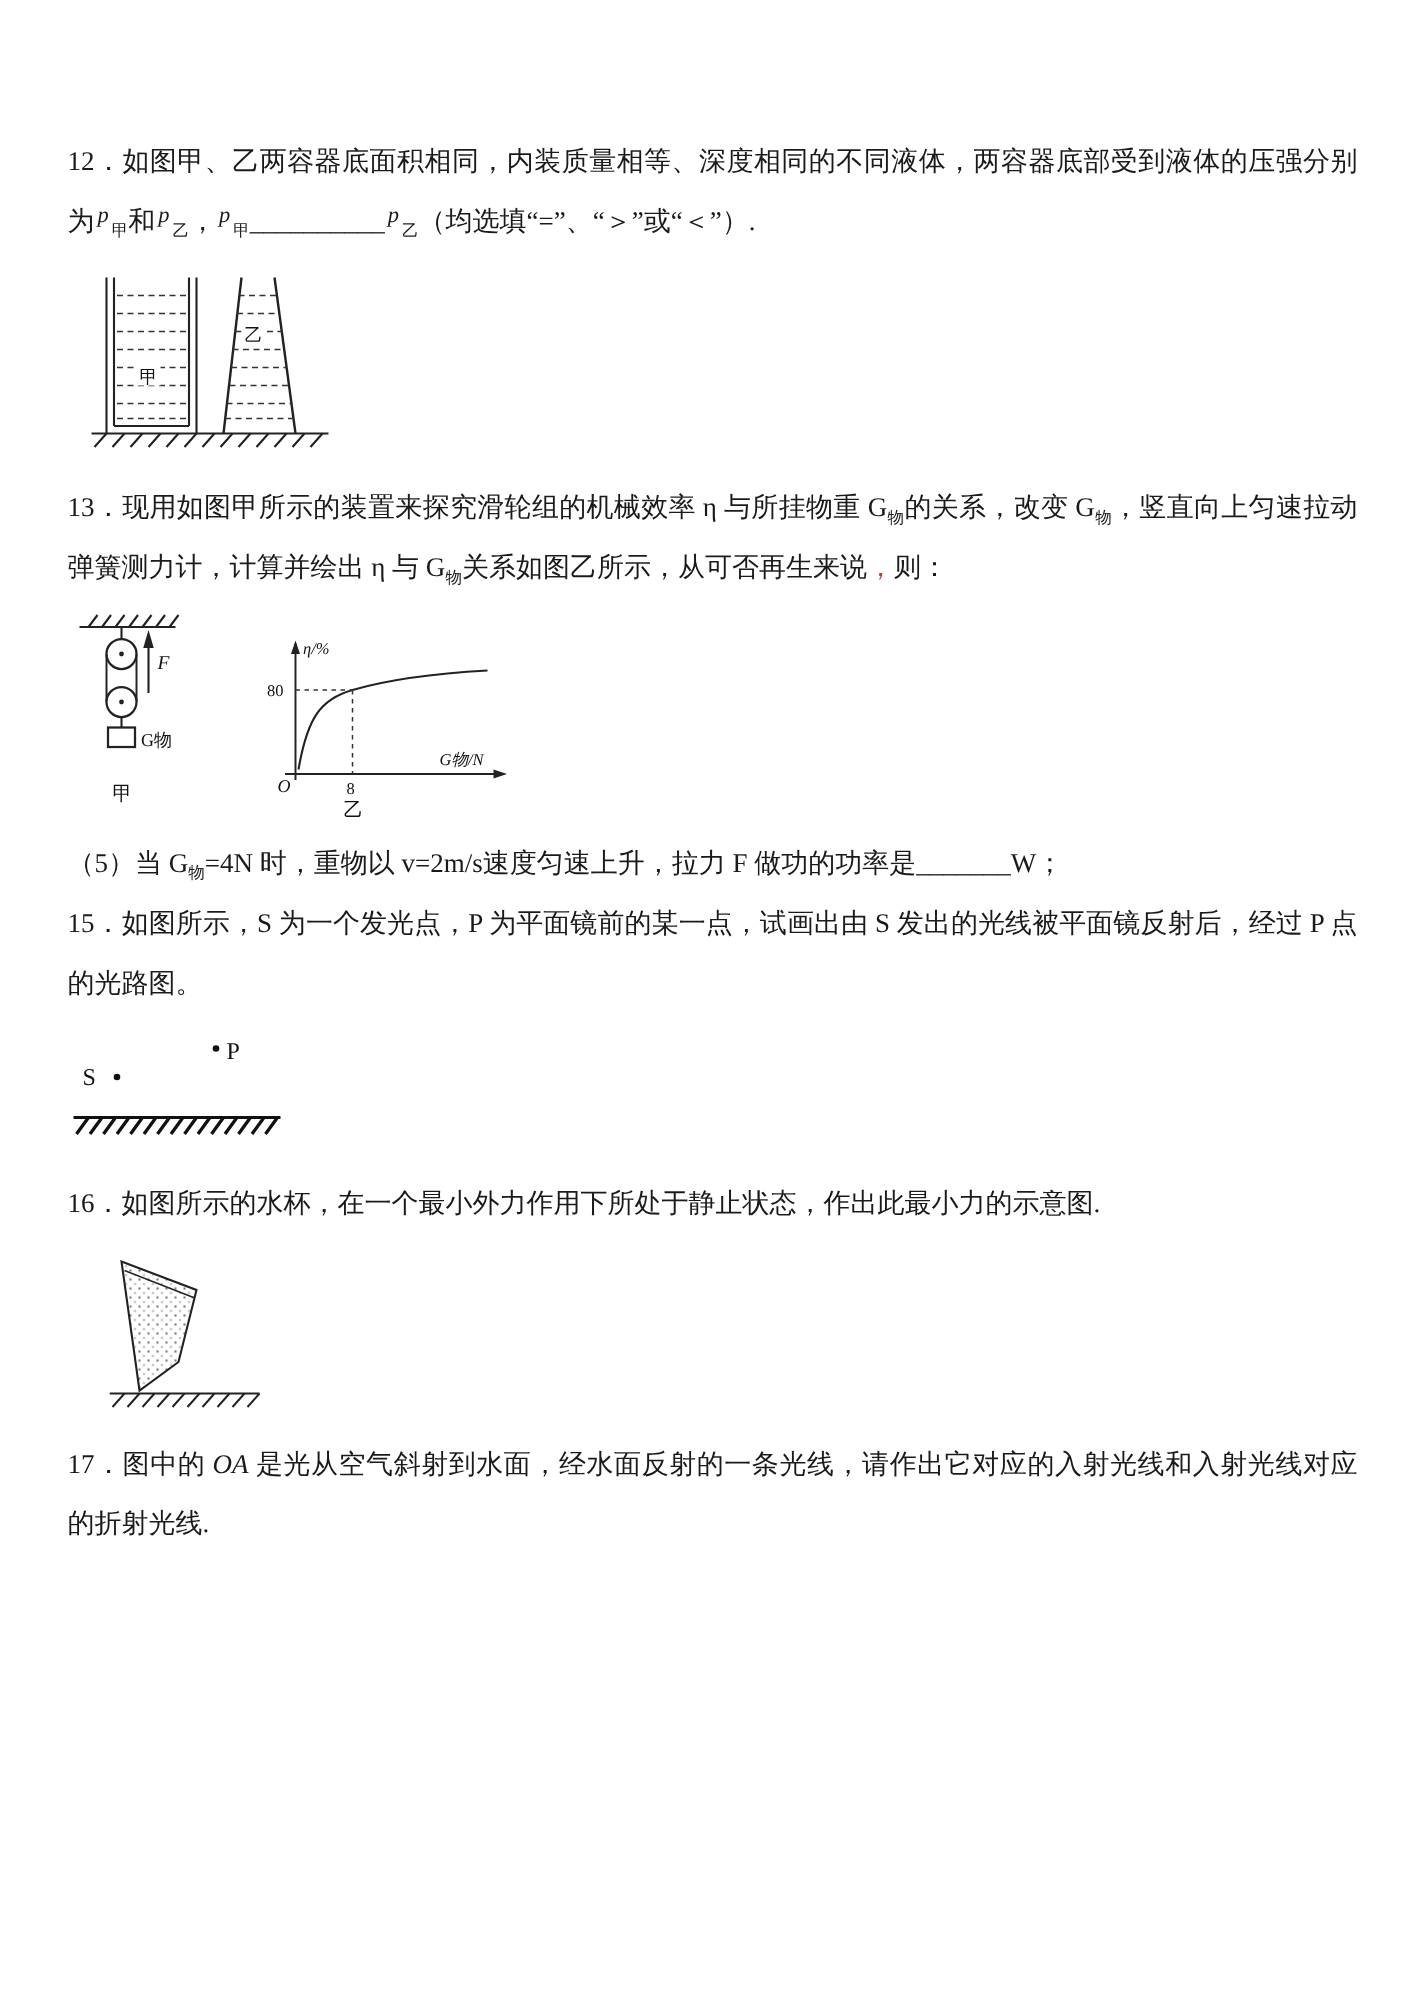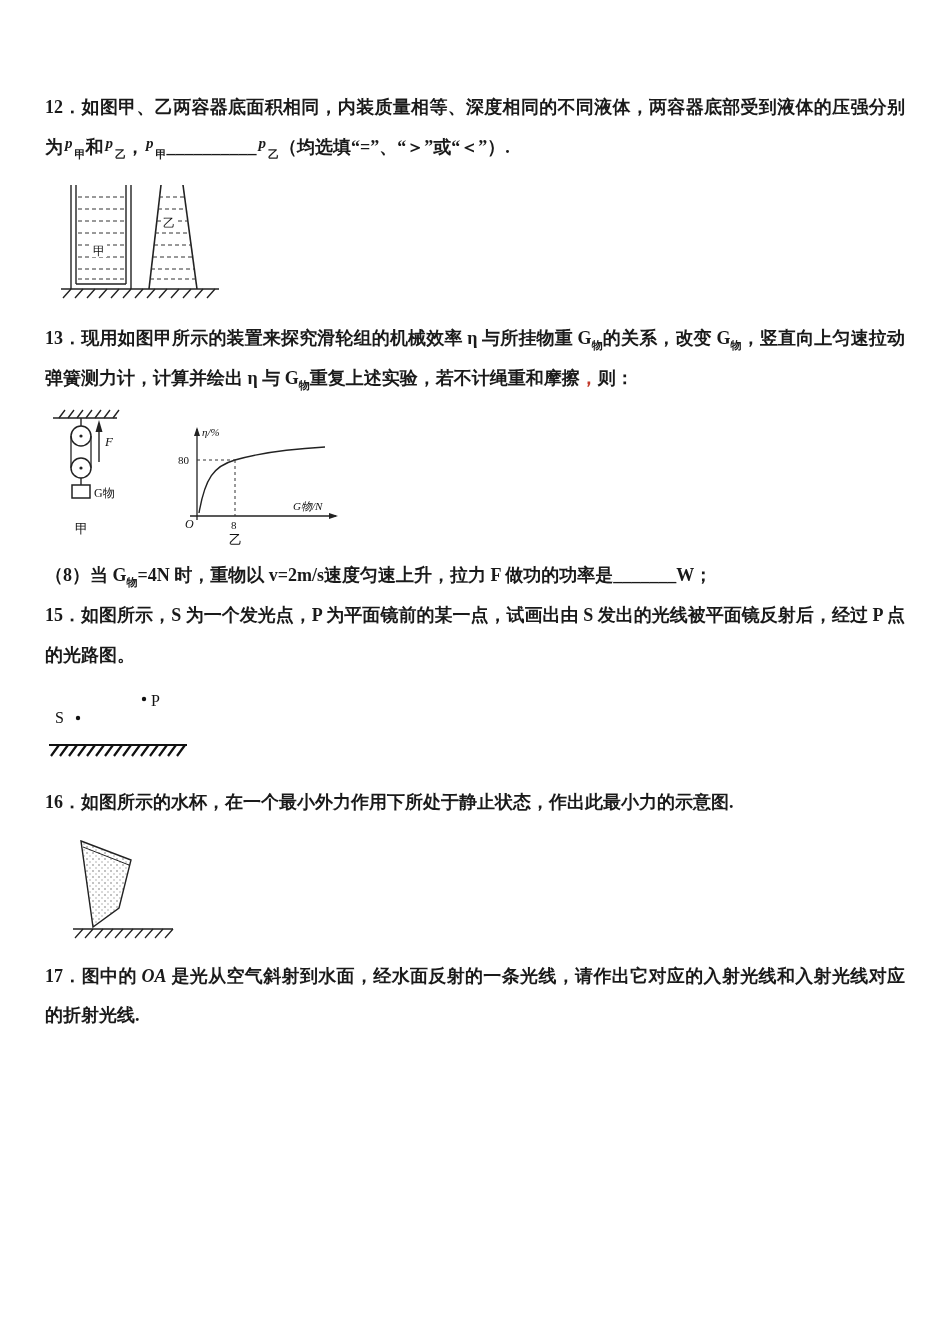--- a/index.html
+++ b/index.html
@@ -2,21 +2,21 @@
 <html><head>
 <meta charset="utf-8">
 <style>
   html,body { margin:0; padding:0; background:#ffffff; }
   .page {
     width: 950px; min-height: 1344px; box-sizing: border-box;
     margin: 0 auto; padding: 88px 45px 30px 45px;
     font-family: "Liberation Serif", "DejaVu Serif", serif;
     font-size: 18px; color: #1a1a1a; background:#fff;
   }
-  p.para { margin: 0; line-height: 2.2; text-align: justify; font-weight: bold; }
+  p.para { margin: 0; line-height: 2.2; text-align: justify; }
   p.tight { margin: 0; line-height: 2.2; }
   sub.s { font-size: 11px; }
   .pvar {
     font-style: italic; font-size: 15px;
     position: relative; top: -5px; padding: 0 2px;
   }
   .accent { color: #c23a2b; }
   .fig { margin: 10px 0 14px 12px; }
   .fig-row { display: flex; align-items: flex-start; gap: 14px; margin: 8px 0 6px 2px; }
   svg { display: block; }
@@ -76,21 +76,21 @@
       <text x="106" y="50" font-size="12">乙</text>
 
       <g stroke="#222" stroke-width="1.4">
         <line x1="4" y1="112" x2="162" y2="112"></line>
         <path fill="none" d="M14 112 l-8 9 M26 112 l-8 9 M38 112 l-8 9 M50 112 l-8 9 M62 112 l-8 9 M74 112 l-8 9 M86 112 l-8 9 M98 112 l-8 9 M110 112 l-8 9 M122 112 l-8 9 M134 112 l-8 9 M146 112 l-8 9 M158 112 l-8 9"></path>
       </g>
     </svg>
   </div>
 
   <p class="para">
-    <span>13．现用如图甲所示的装置来探究滑轮组的机械效率 η 与所挂物重 G</span><sub class="s">物</sub><span>的关系，改变 G</span><sub class="s">物</sub><span>，竖直向上匀速拉动弹簧测力计，计算并绘出 η 与 G</span><sub class="s">物</sub><span>重复上述实验，若不计绳重和摩擦</span><span class="accent">，</span><span>则：</span>
+    <span>13．现用如图甲所示的装置来探究滑轮组的机械效率 η 与所挂物重 G</span><sub class="s">物</sub><span>的关系，改变 G</span><sub class="s">物</sub><span>，竖直向上匀速拉动弹簧测力计，计算并绘出 η 与 G</span><sub class="s">物</sub><span>关系如图乙所示，从可否再生来说</span><span class="accent">，</span><span>则：</span>
   </p>
 
   <div class="fig-row">
     <svg width="112" height="138" viewBox="0 0 112 138">
 
       <g stroke="#222" stroke-width="1.4" fill="none">
         <line x1="6" y1="12" x2="70" y2="12"></line>
         <path d="M12 12 l6 -8 M21 12 l6 -8 M30 12 l6 -8 M39 12 l6 -8 M48 12 l6 -8 M57 12 l6 -8 M66 12 l6 -8"></path>
       </g>
       <line x1="34" y1="12" x2="34" y2="20" stroke="#222" stroke-width="1.4"></line>
@@ -128,21 +128,21 @@
       <text x="29" y="20" font-size="11" class="ital">η/%</text>
       <text x="5" y="48" font-size="11">80</text>
       <text x="12" y="112" font-size="12" class="ital">O</text>
       <text x="58" y="113" font-size="11">8</text>
       <text x="120" y="94" font-size="11" class="ital">G物/N</text>
       <text x="56" y="128" font-size="13">乙</text>
     </svg>
   </div>
 
   <p class="para">
-    <span>（8）当 G</span><sub class="s">物</sub><span>=4N 时，重物以 v=2m/s速度匀速上升，拉力 F 做功的功率是_______W；</span>
+    <span>（5）当 G</span><sub class="s">物</sub><span>=4N 时，重物以 v=2m/s速度匀速上升，拉力 F 做功的功率是_______W；</span>
   </p>
 
 
 
   <p class="para">
     <span>15．如图所示，S 为一个发光点，P 为平面镜前的某一点，试画出由 S 发出的光线被平面镜反射后，经过 P 点的光路图。</span>
   </p>
 
   <div class="fig" style="margin-left:2px">
     <svg width="152" height="84" viewBox="0 0 152 84">

